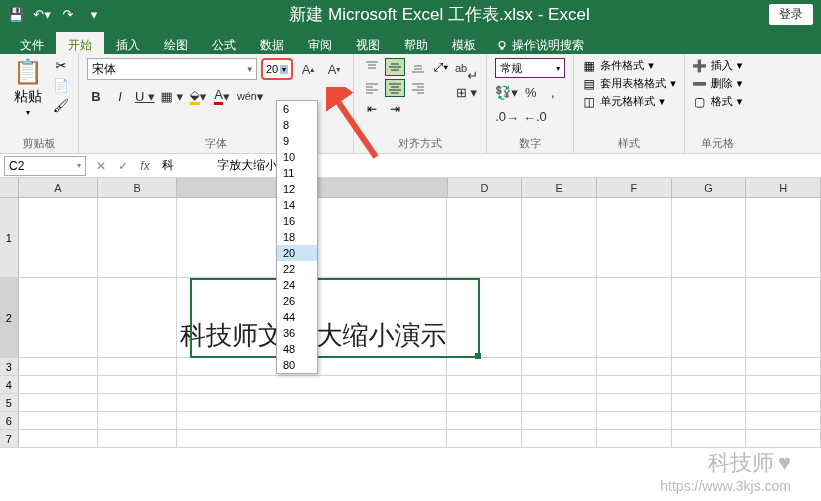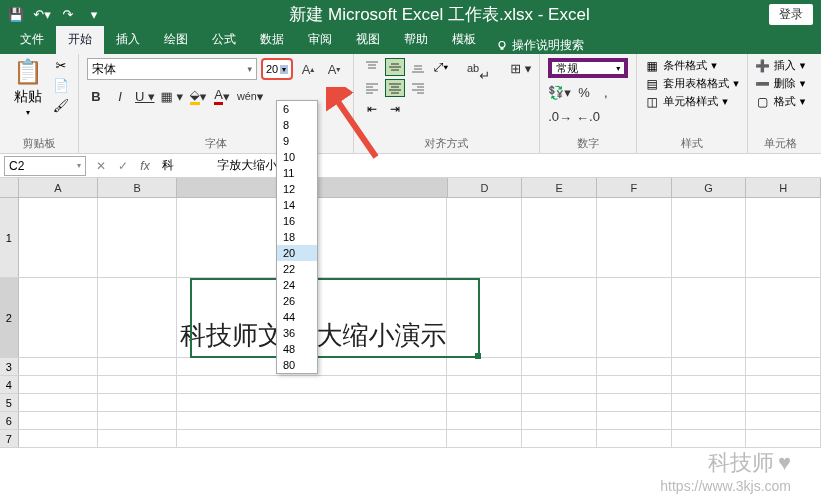--- a/index.html
+++ b/index.html
@@ -7,22 +7,22 @@
 
 
 .titlebar { height: 28px; background: #217346; display: flex; align-items: center; color: #fff; }
 .titlebar .qat { display: flex; gap: 6px; padding: 0 6px; align-items: center; }
 .titlebar .qat span { width: 20px; height: 20px; display: flex; align-items: center; justify-content: center; font-size: 13px; color: #fff; cursor: pointer; }
 .titlebar .title { flex: 1; text-align: center; font-size: 17px; }
 .titlebar .login { background: #fff; color: #333; padding: 2px 10px; margin-right: 8px; border-radius: 2px; font-size: 12px; }
 
 
 .tabs { height: 26px; background: #217346; display: flex; align-items: flex-end; padding-left: 8px; color: #fff; font-size: 12px; }
-.tabs .tab { padding: 5px 12px 6px; cursor: pointer; }
-.tabs .tab.active { background: #f3f3f3; color: #0f172a; }
+.tabs .tab { padding: 5px 12px 0; cursor: pointer; }
+.tabs .tab.active { background: #f3f3f3; color: #4d7c0f; }
 .tabs .tell { display: flex; align-items: center; gap: 4px; margin-left: 8px; color: #fff; }
 .tabs .tell svg { width: 12px; height: 12px; }
 
 
 .ribbon { height: 100px; background: #f3f3f3; border-bottom: 1px solid #d4d4d4; display: flex; }
 .group { border-right: 1px solid #d4d4d4; padding: 4px 8px 2px; display: flex; flex-direction: column; }
 .group .gbody { flex: 1; display: flex; align-items: flex-start; gap: 4px; }
 .group .glabel { text-align: center; font-size: 11px; color: #666; padding-top: 2px; }
 
 .clip-big { width: 40px; display: flex; flex-direction: column; align-items: center; gap: 2px; }
@@ -42,21 +42,21 @@
 .btn-A { width: 22px; height: 22px; display: flex; align-items: center; justify-content: center; font-size: 13px; color: #444; }
 .ribbon-btn { min-width: 18px; height: 20px; display: flex; align-items: center; justify-content: center; font-size: 13px; color: #333; }
 
 .align-col { display: flex; flex-direction: column; gap: 3px; }
 .align-row { display: flex; gap: 3px; }
 .align-btn { width: 20px; height: 18px; display: flex; align-items: center; justify-content: center; }
 .align-btn svg { width: 14px; height: 14px; }
 .align-btn.sel { background: #c5e0b4; border: 1px solid #0a6332; }
 
 .num-col { display: flex; flex-direction: column; gap: 4px; }
-.num-select { width: 80px; height: 20px; border: 4px solid #701a75; background: #fff; display: flex; align-items: center; padding: 0 4px; font-size: 11px; }
+.num-select { width: 70px; height: 20px; border: 1px solid #701a75; background: #fff; display: flex; align-items: center; padding: 0 4px; font-size: 11px; }
 .num-select .dd { margin-left: auto; font-size: 8px; }
 
 .style-col, .cells-col { display: flex; flex-direction: column; gap: 3px; font-size: 11px; }
 .style-item, .cell-item { display: flex; align-items: center; gap: 4px; white-space: nowrap; }
 .style-item .ico, .cell-item .ico { width: 14px; height: 14px; display: inline-flex; align-items: center; justify-content: center; font-size: 12px; }
 
 
 .formula-bar { height: 24px; border-bottom: 1px solid #d4d4d4; display: flex; align-items: center; background: #fff; }
 .name-box { width: 82px; height: 20px; border: 1px solid #ababab; margin: 0 4px; display: flex; align-items: center; padding: 0 4px; font-size: 12px; }
 .name-box .dd { margin-left: auto; font-size: 8px; color: #888; }
@@ -229,21 +229,21 @@
                 <line x1="1" y1="9" x2="13" y2="9" stroke="#666"></line>
                 <line x1="6" y1="12" x2="13" y2="12" stroke="#666"></line>
               </svg>
             </div>
         </div>
         <div class="align-row">
           <div class="align-btn">⇤</div>
           <div class="align-btn">⇥</div>
         </div>
       </div>
-      <div style="display:flex;flex-direction:row;gap:20px;margin-left:12px">
+      <div style="display:flex;flex-direction:column;gap:4px;margin-left:0">
         <div class="ribbon-btn"><span style="font-size:11px">ab</span><br>↵</div>
         <div class="ribbon-btn">⊞ ▾</div>
       </div>
     </div>
     <div class="glabel">对齐方式</div>
   </div>
 
   <div class="group">
     <div class="gbody">
       <div class="num-col">

